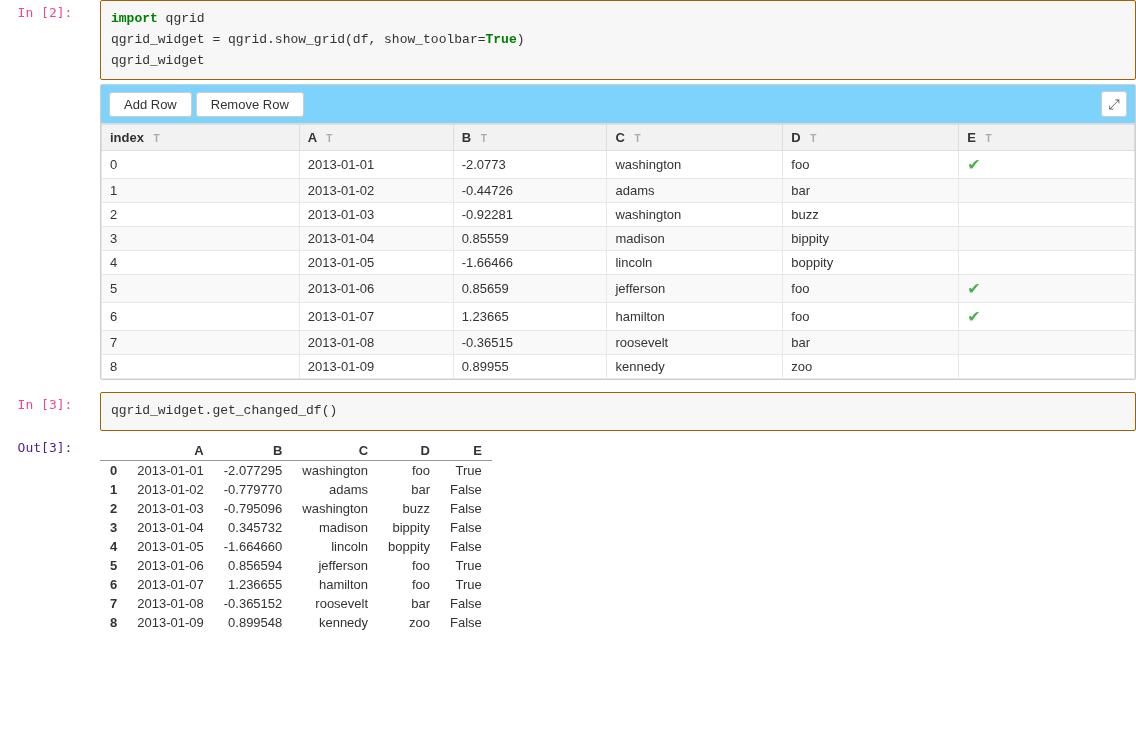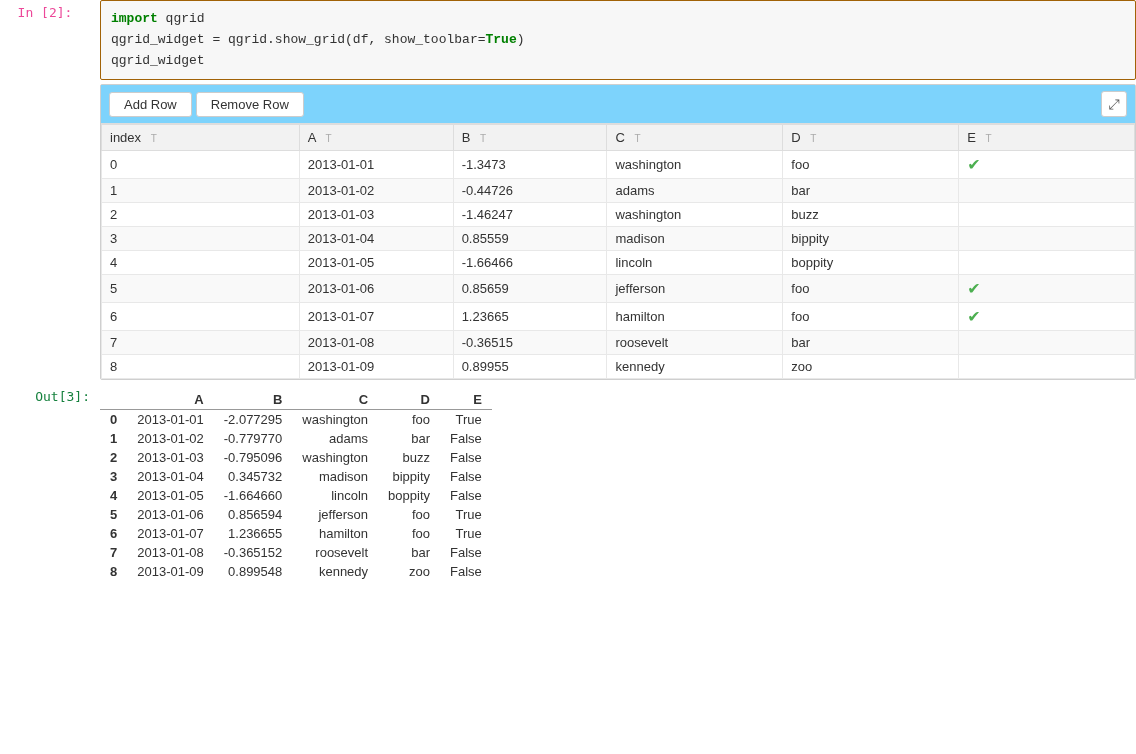--- a/index.html
+++ b/index.html
@@ -79,21 +79,21 @@
       width: 100%;
       border-collapse: collapse;
       font-size: 13px;
     }
 
     .grid-table th {
       background: #f2f2f2;
       border: 1px solid #ddd;
       padding: 5px 8px;
       text-align: left;
-      font-weight: normal;
+      font-weight: bold;
       white-space: nowrap;
       position: relative;
     }
 
     .grid-table th .col-filter {
       display: inline-block;
       margin-left: 6px;
       color: #aaa;
       font-size: 10px;
       cursor: pointer;
@@ -168,21 +168,21 @@
       min-width: 100px;
       text-align: right;
       padding-right: 10px;
       padding-top: 5px;
       font-family: monospace;
       font-size: 13px;
       flex-shrink: 0;
     }
 
     .prompt-in { color: #ec4899; text-align: center; }
-    .prompt-out { color: #15803d; }
+    .prompt-out { color: #4c1d95; text-align: center; }
   </style>
 </head>
 <body>
 
 <div class="notebook">
 
   <div class="cell-row">
     <div class="prompt-col prompt-in">In [2]:</div>
     <div class="code-area">
       <span class="kw">import</span> qgrid<br>
@@ -221,37 +221,37 @@
             </th>
             <th class="col-e">
               E <span class="col-filter">T</span>
             </th>
           </tr>
         </thead>
         <tbody id="grid-tbody">
         <tr>
               <td>0</td>
               <td>2013-01-01</td>
-              <td>-1.3473</td>
+              <td>-2.0773</td>
               <td>washington</td>
               <td>foo</td>
               <td><span class="checkmark">✔</span></td>
             </tr>
             <tr>
               <td>1</td>
               <td>2013-01-02</td>
               <td>-0.44726</td>
               <td>adams</td>
               <td>bar</td>
               <td></td>
             </tr>
             <tr>
               <td>2</td>
               <td>2013-01-03</td>
-              <td>-1.46247</td>
+              <td>-0.92281</td>
               <td>washington</td>
               <td>buzz</td>
               <td></td>
             </tr>
             <tr>
               <td>3</td>
               <td>2013-01-04</td>
               <td>0.85559</td>
               <td>madison</td>
               <td>bippity</td>
@@ -295,20 +295,24 @@
               <td>0.89955</td>
               <td>kennedy</td>
               <td>zoo</td>
               <td></td>
             </tr>
           </tbody>
       </table>
     </div>
   </div>
 
+  <div class="cell-row" style="margin-top:12px;">
+    <div class="prompt-col prompt-in">In [3]:</div>
+    <div class="code-area">qgrid_widget.get_changed_df()</div>
+  </div>
 
   <div class="cell-row" style="margin-top:4px;">
     <div class="prompt-col prompt-out">Out[3]:</div>
     <div class="output-area" style="margin-left:0;">
       <table class="pandas-table">
         <thead>
           <tr id="output-header">
               <th></th>
               <th>A</th>
               <th>B</th>

